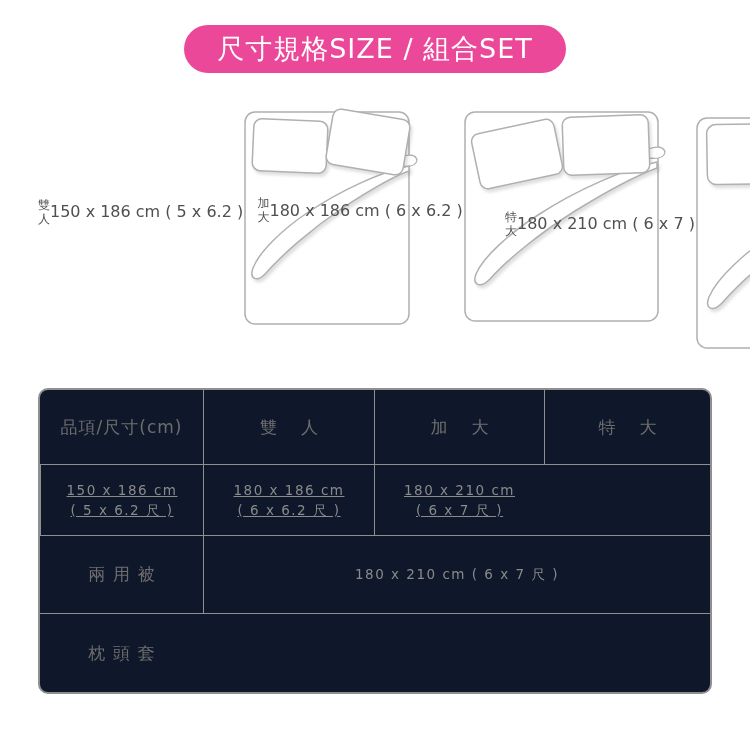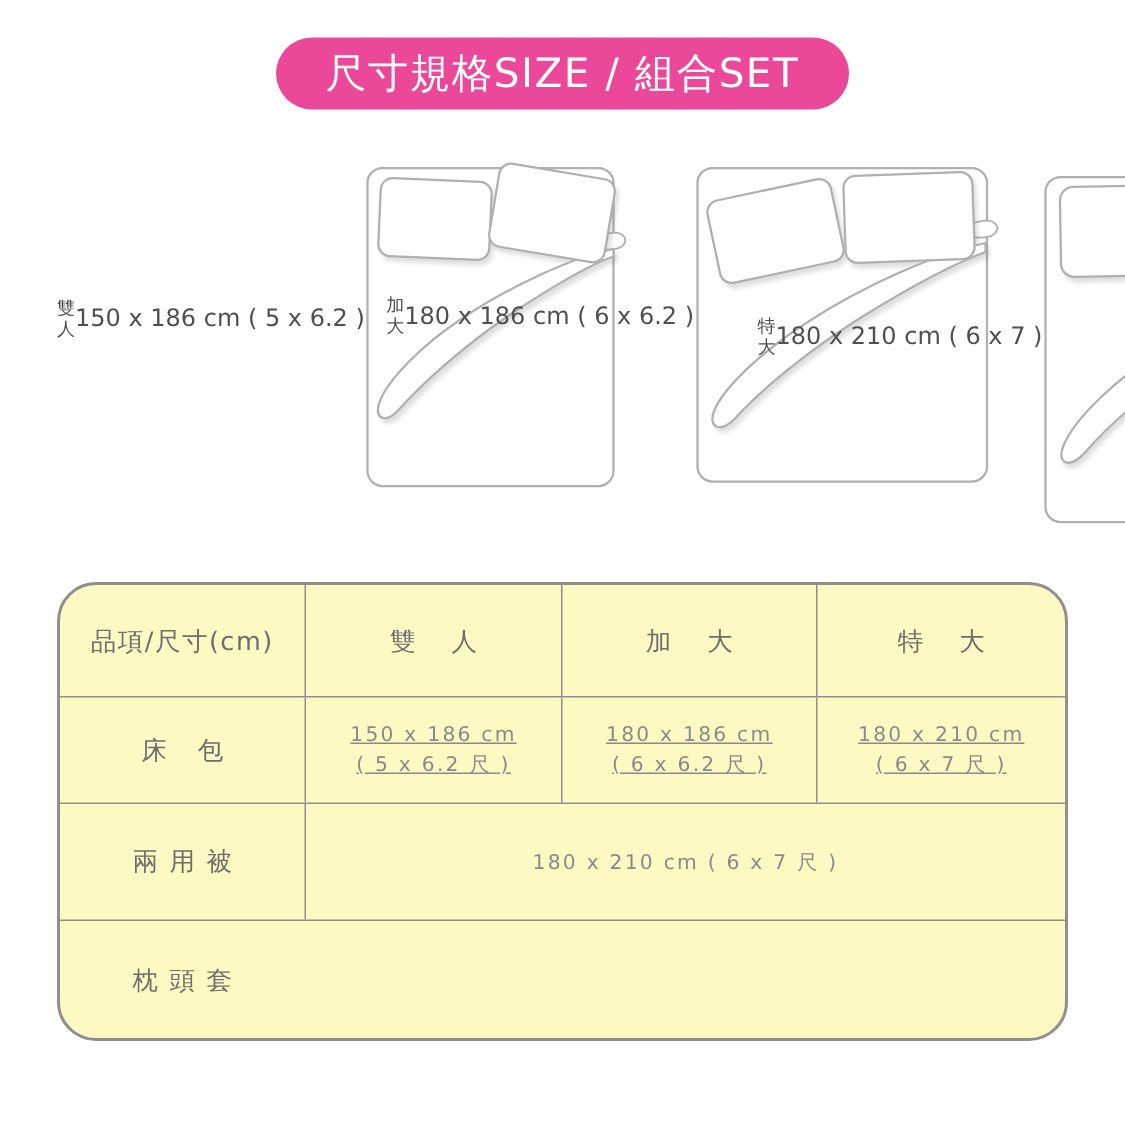--- a/index.html
+++ b/index.html
@@ -30,22 +30,22 @@
   .bed-size{font-size:16px;color:#4f4f4f;line-height:15px;text-align:center;white-space:nowrap;}
   .bed-underline{width:100%;height:3px;background:#6a6a6a;margin-top:6px;}
   .bed-svg{margin-top:11px;overflow:visible;display:block;}
   .bed-col.c3 .bed-svg{margin-top:15px;}
   .bed-line{fill:#ffffff;stroke:#b0b0b0;stroke-width:1.5;}
   .bed-line.thin{stroke-width:1.3;}
   .shadow{filter:drop-shadow(2px 3px 1.5px rgba(110,110,110,0.22));}
   
   .spec-table{
     margin:36px 38px 0;
-    border:2px solid #8f8f8f;border-radius:26px;
-    overflow:hidden;background:#fef9c3;
+    border:2px solid #8f8f8f;border-radius:10px;
+    overflow:hidden;background:#0f172a;
   }
   .t-row{display:grid;grid-template-columns:163px 171px 170px 1fr;}
   .t-row.span-row{grid-template-columns:163px 1fr;}
   .t-row.bt{border-top:1.5px solid #8f8f8f;}
   .t-cell{
     display:flex;flex-direction:column;align-items:center;justify-content:center;
     color:#7d7d7d;
   }
   .t-cell.bl{border-left:1.5px solid #8f8f8f;}
   .t-head{height:74px;}
@@ -127,23 +127,20 @@
       </div>
       <div class="t-cell bl">
         <span class="col-h">加 大</span>
       </div>
       <div class="t-cell bl">
         <span class="col-h">特 大</span>
       </div>
     </div>
 
     <div class="t-row bt r-sheet">
-      <div class="t-cell">
-        <span class="row-label">床 包</span>
-      </div>
       <div class="t-cell bl">
         <span class="v1">150 x 186 cm</span>
         <span class="v2">( 5 x 6.2 尺 )</span>
       </div>
       <div class="t-cell bl">
         <span class="v1">180 x 186 cm</span>
         <span class="v2">( 6 x 6.2 尺 )</span>
       </div>
       <div class="t-cell bl">
         <span class="v1">180 x 210 cm</span>

